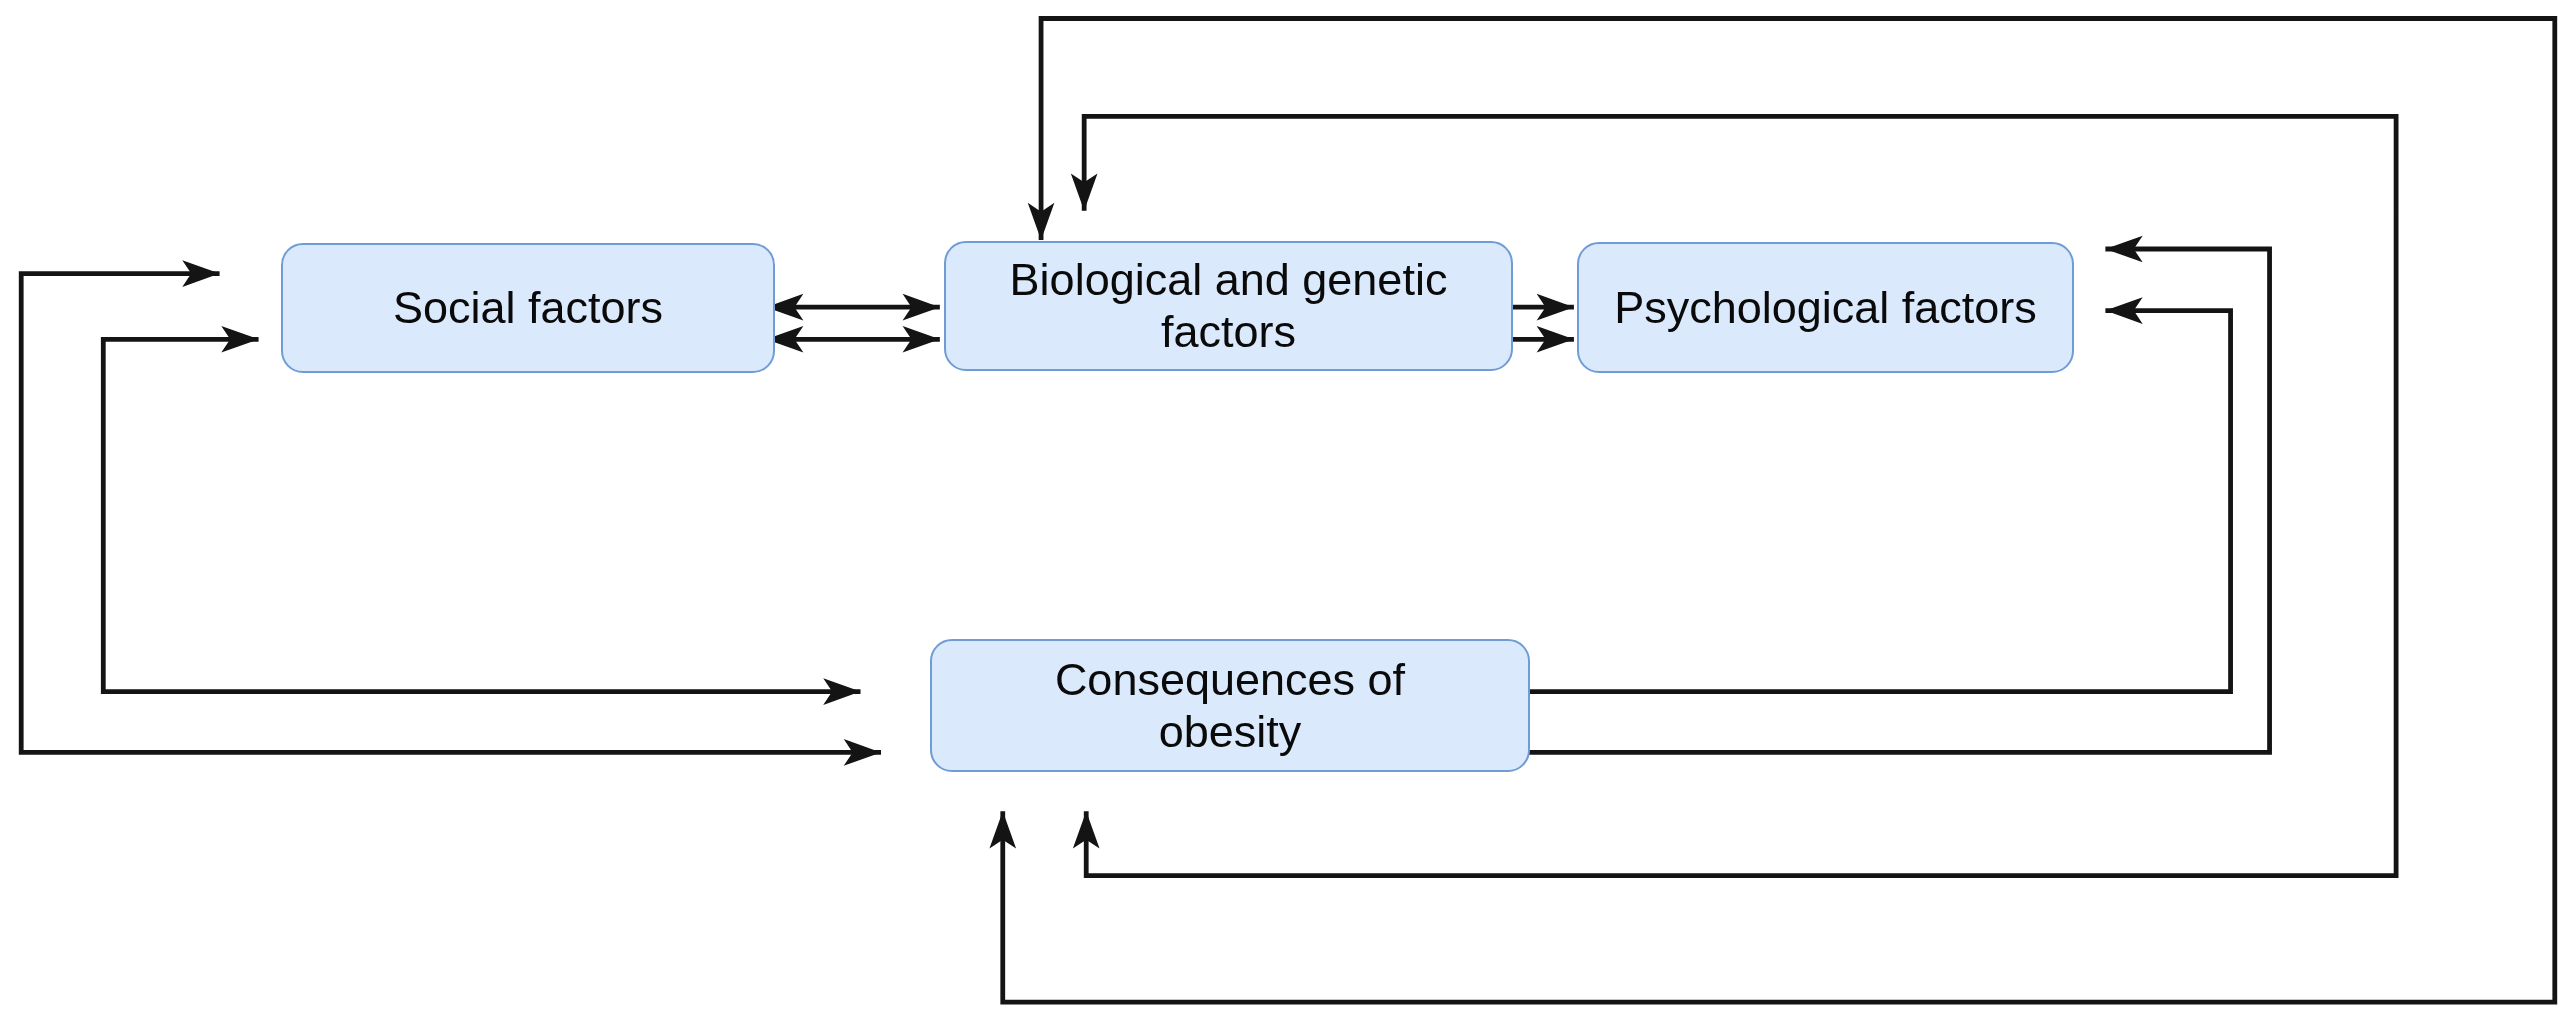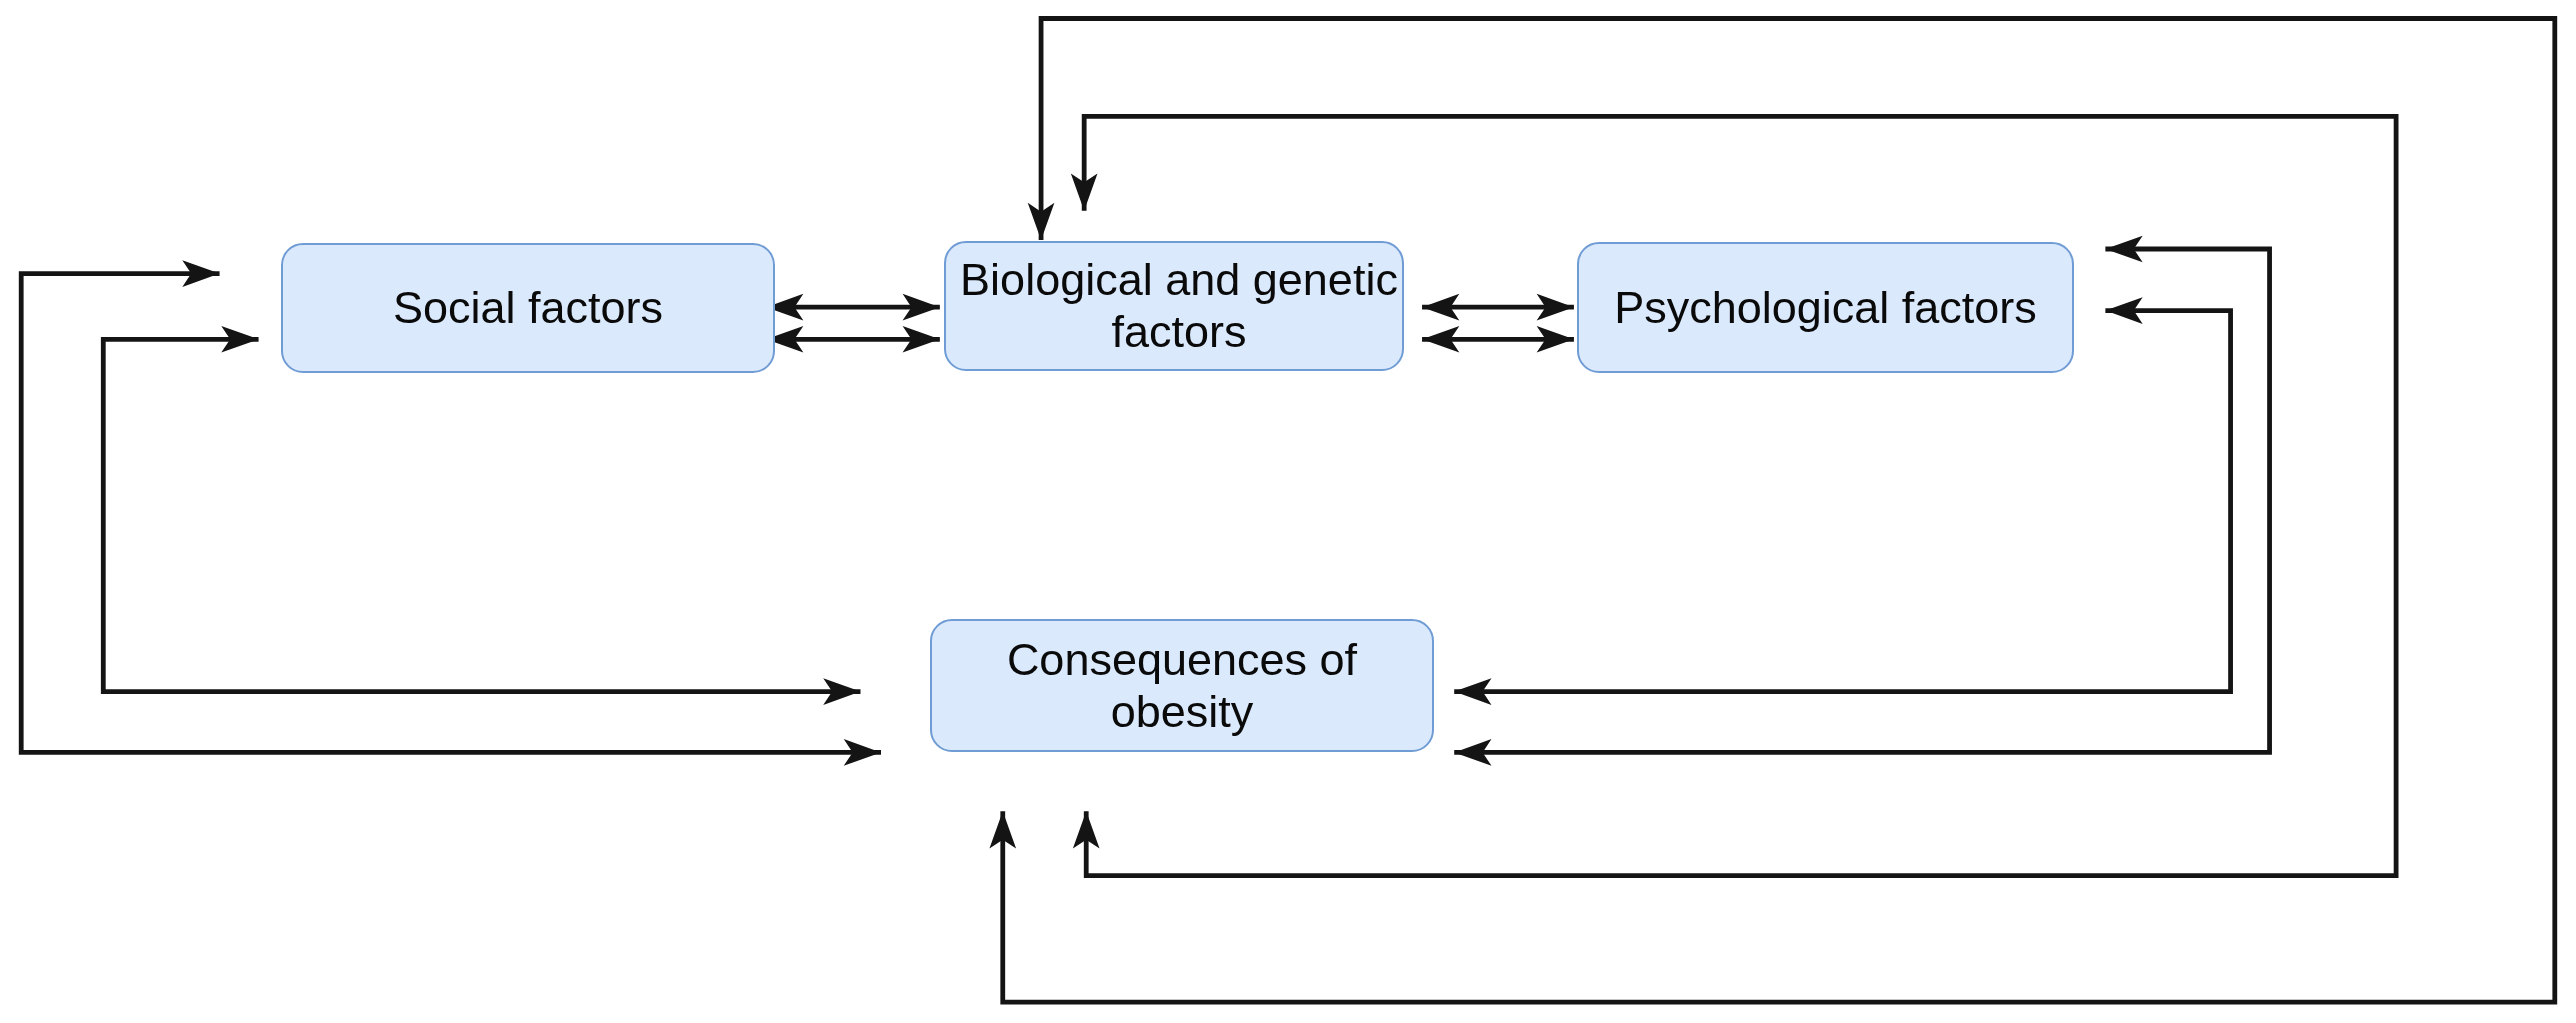--- a/index.html
+++ b/index.html
@@ -45,23 +45,23 @@
     color: var(--text, #0a0a0a);
     font-size: 45px;
     line-height: 52px;
     font-weight: 400;
   }
   .node .label {
     white-space: pre-line;
     padding: 0 4.1px;
   }
   #node-social        { left: 281px;  top: 243px; width: 494px; height: 130px; }
-  #node-biological    { left: 944px; top: 241px; width: 460px; height: 130px; justify-content: flex-end; }
+  #node-biological    { left: 944px; top: 241px; width: 569px; height: 130px; }
   #node-psychological { left: 1577px; top: 242px; width: 497px; height: 131px; justify-content: center; }
-  #node-consequences  { left: 930px; top: 619px; width: 504px; height: 133px; }
+  #node-consequences  { left: 930px; top: 639px; width: 600px; height: 133px; }
 </style>
 </head>
 <body>
 
 <div class="stage">
 
   <svg class="wires" viewBox="0 0 3766 1497" xmlns="http://www.w3.org/2000/svg">
     <defs>
       <marker id="arrow" viewBox="0 0 12 9" refX="11.5" refY="4.5" markerWidth="60" markerHeight="45" markerUnits="userSpaceOnUse" orient="auto-start-reverse">
         <path class="arrowhead" d="M0.6,0.6 L11.5,4.5 L0.6,8.4 L3.2,4.5 Z"></path>

